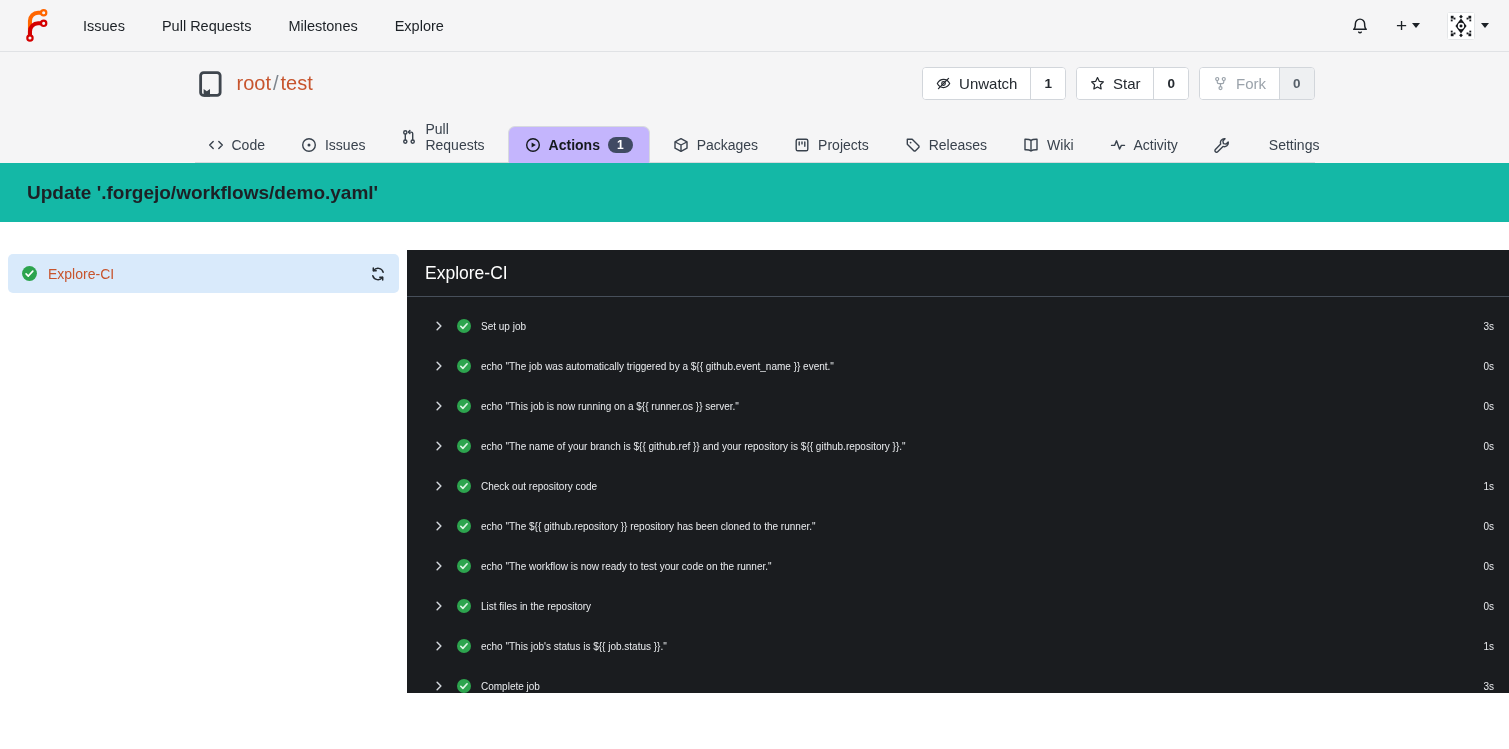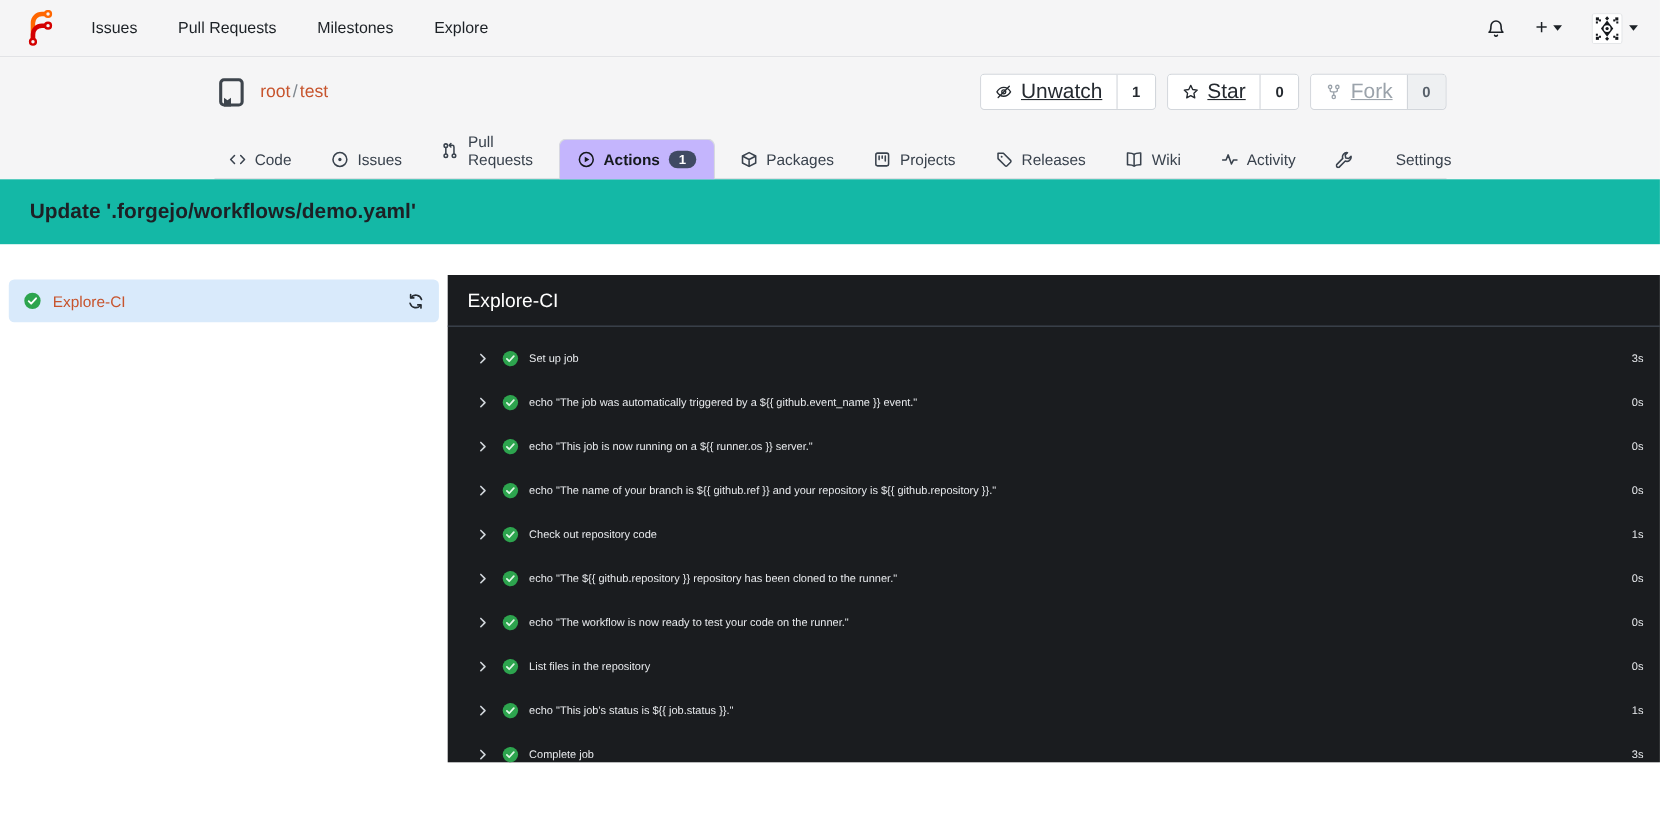--- a/index.html
+++ b/index.html
@@ -29,27 +29,27 @@
   .plus-glyph { font-size: 19px; line-height: 1; font-weight: 400; }
   .caret { width: 0; height: 0; border-left: 4px solid transparent;
            border-right: 4px solid transparent; border-top: 5px solid #1c2126; }
   .avatar-wrap { display: flex; align-items: center; gap: 6px; cursor: pointer; }
   .avatar { width: 28px; height: 28px; border-radius: 3px; background: #fff; border: 1px solid #e4e6e8; }
 
   
   .repo-header { background: #f5f5f6; }
   .rh-inner { width: 1120px; margin: 0 auto; }
   .rh-top { display: flex; align-items: center; padding: 15px 0 16px 0; }
-  .repo-title { display: flex; align-items: center; gap: 12px; font-size: 16px; }
+  .repo-title { display: flex; align-items: center; gap: 12px; font-size: 20px; }
   .repo-link { color: #c7542d; text-decoration: none; cursor: pointer; }
   .repo-sep { color: #7e868e; padding: 0 2px; }
   .rh-actions { margin-left: auto; display: flex; gap: 10px; }
   .btn-group { display: flex; border: 1px solid #d2d6db; border-radius: 4px; overflow: hidden; background: #fff; height: 33px; }
-  .btn-main { display: flex; align-items: center; gap: 8px; padding: 0 13px; font-size: 19px;
-              color: #24292f; cursor: pointer; background: #fff; border: none; text-decoration: underline; }
+  .btn-main { display: flex; align-items: center; gap: 8px; padding: 0 13px; font-size: 15px;
+              color: #24292f; cursor: pointer; background: #fff; border: none; }
   .btn-count { display: flex; align-items: center; padding: 0 13px; font-size: 13.5px; font-weight: 600;
                color: #24292f; border-left: 1px solid #d2d6db; cursor: pointer; background:#fff; }
   .btn-group.disabled .btn-main { color: #9ba3ab; cursor: default; }
   .btn-group.disabled .btn-count { background: #eef0f2; color: #57606a; cursor: default; }
 
   
   .tabbar { display: flex; align-items: flex-end; border-bottom: 1px solid #d7dade; height: 47px; }
   .tab {
     display: flex; align-items: center; gap: 8px;
     padding: 10px 12px; margin-right: 10px;

